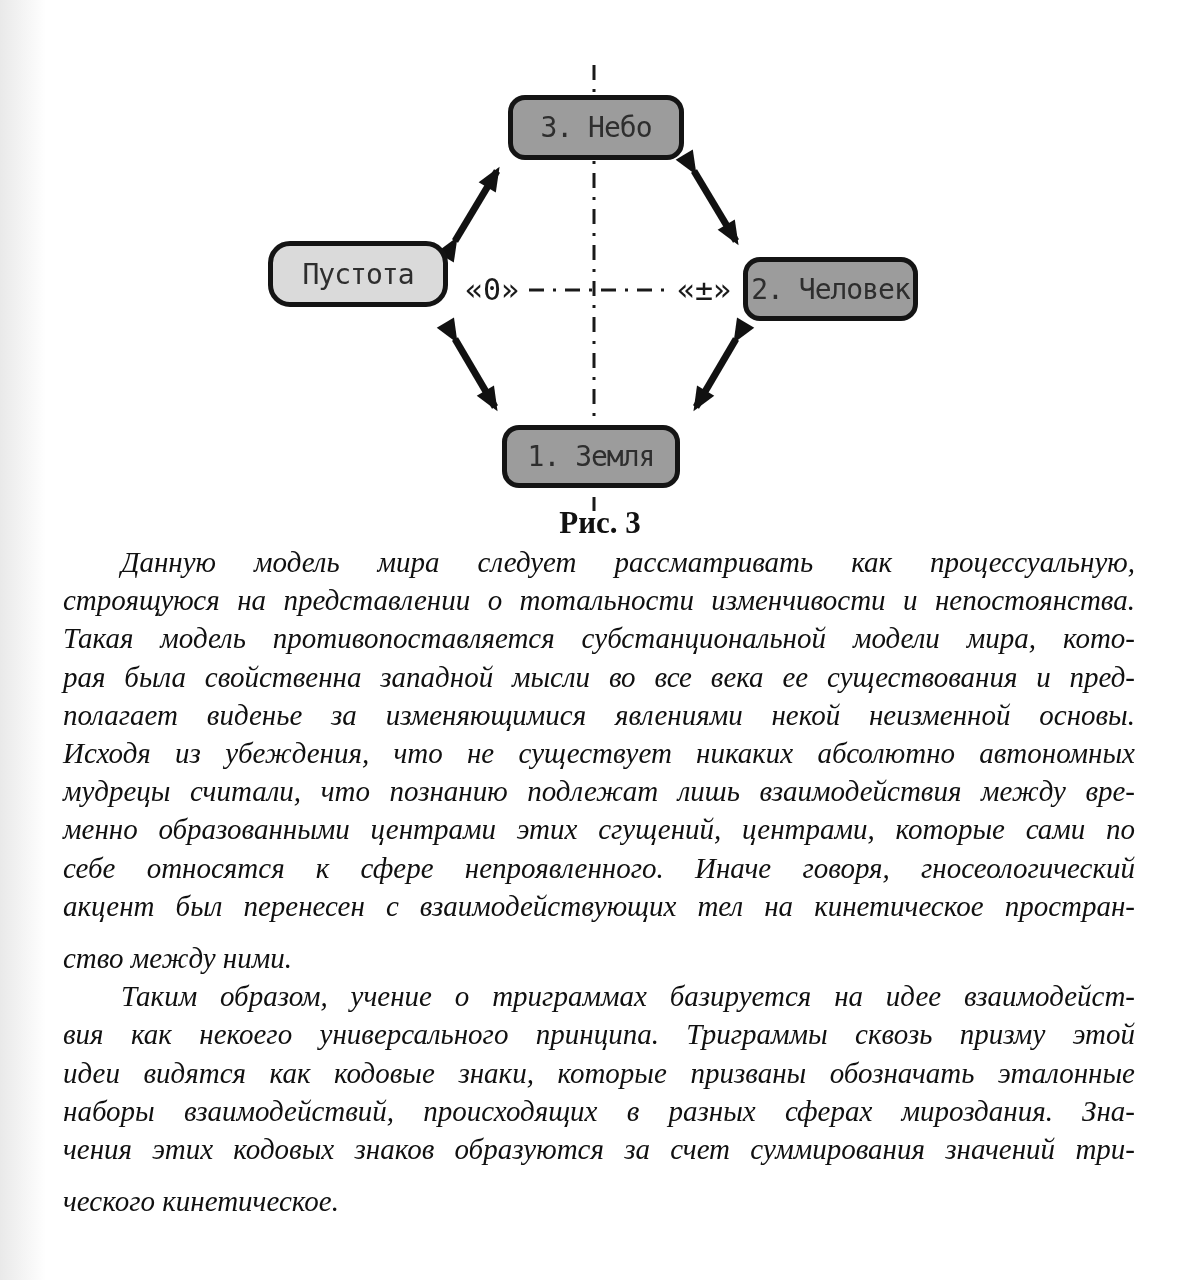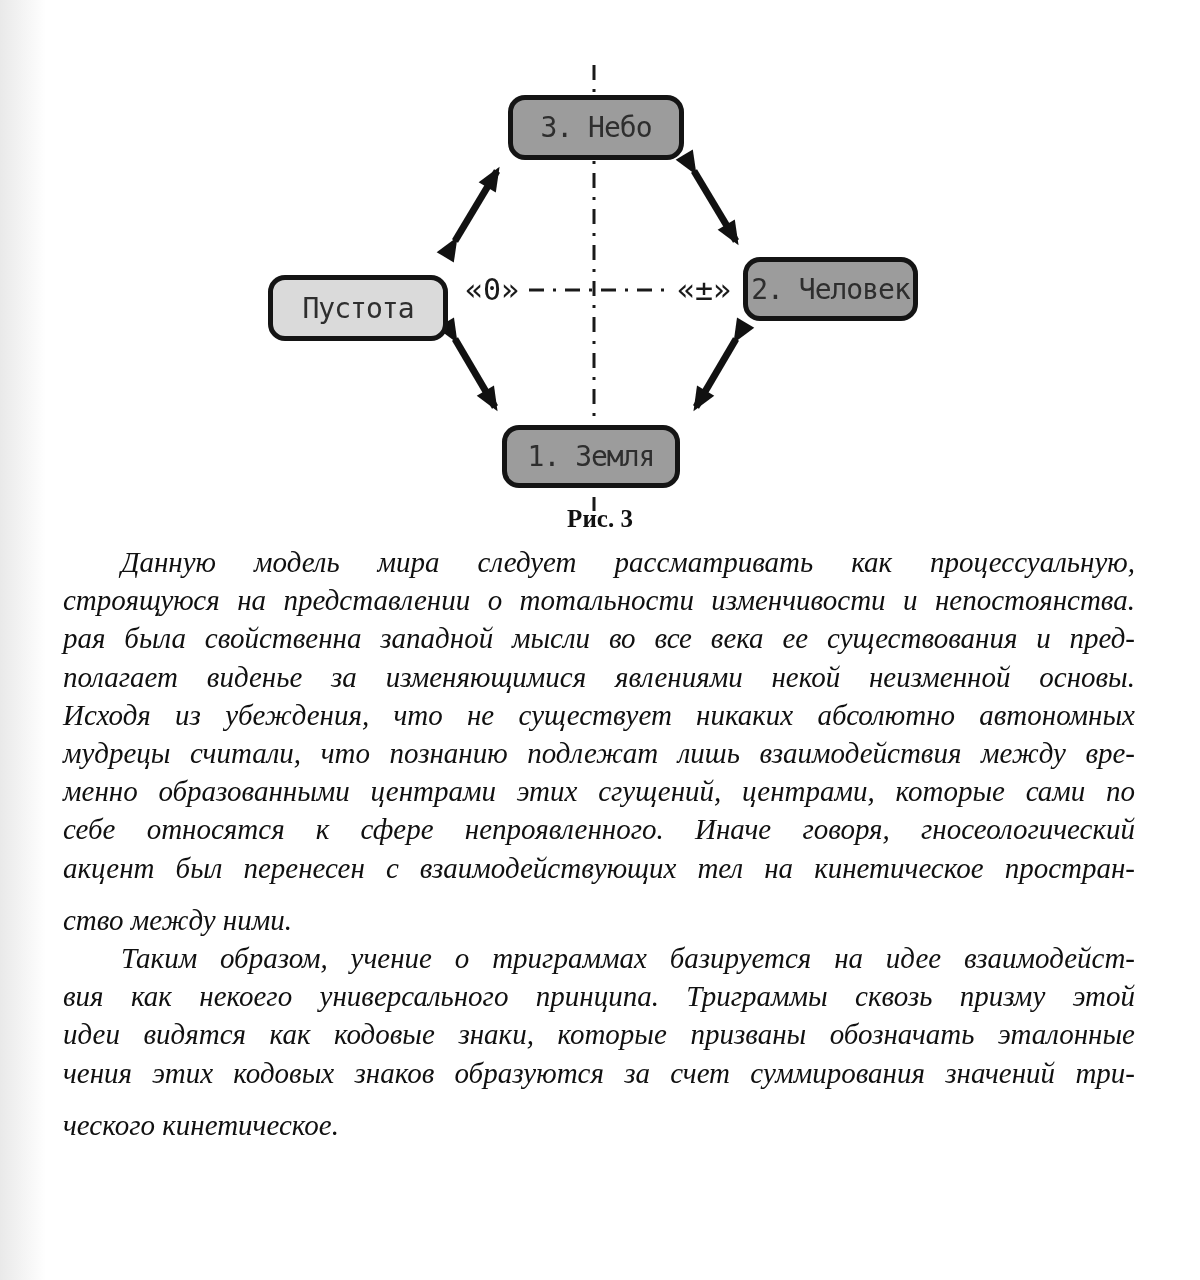--- a/index.html
+++ b/index.html
@@ -23,35 +23,35 @@
   .node {
     position:absolute; box-sizing:border-box;
     border:5px solid var(--node-border, #141414);
     border-radius:17px;
     display:flex; align-items:center; justify-content:center;
     font-family:"DejaVu Sans Mono", monospace;
     font-size:28px; letter-spacing:-1px; color:#2e2e2e;
     white-space:nowrap;
   }
   .node-top    { left:508px; top:48px;  width:176px; height:65px; background:var(--node-dark,#9c9c9c); }
-  .node-left   { left:268px; top:228px; width:180px; height:66px; background:var(--node-light,#dadada); }
+  .node-left   { left:268px; top:194px; width:180px; height:66px; background:var(--node-light,#dadada);border-radius:22px; }
   .node-right  { left:743px; top:210px; width:175px; height:64px; background:var(--node-dark,#9c9c9c); }
   .node-bottom { left:502px; top:378px; width:178px; height:63px; background:var(--node-dark,#9c9c9c); }
 
   .axis-label {
     position:absolute; width:64px; text-align:center;
     font-family:"DejaVu Sans Mono", monospace;
     font-size:30px; line-height:38px; color:#1a1a1a;
   }
   .axis-zero { left:460px; top:224px; }
   .axis-pm   { left:672px; top:224px; }
 
   .fig-caption {
     position:absolute; top:458px; left:0; width:100%;
-    text-align:center; font-weight:bold; font-size:25px; color:#111;
+    text-align:center; font-weight:bold; font-size:31px; color:#111;
   }
 
   
   .article {
     position:absolute; left:63px; top:543px; width:1072px;
     font-size:29px; line-height:38.2px; color:#101010;
   }
   .line { text-align:justify; text-align-last:justify;font-style:italic; }
   .line.last { text-align-last:left;margin-top:14px; }
   .line.indent { text-indent:58px; }
@@ -94,26 +94,28 @@
 
   <div class="axis-label axis-zero">«0»</div>
   <div class="axis-label axis-pm">«±»</div>
 
   <div class="fig-caption">Рис. 3</div>
 </div>
 
 <div class="article">
     <div class="line indent">Данную модель мира следует рассматривать как процессуальную,</div>
     <div class="line">строящуюся на представлении о тотальности изменчивости и непостоянства.</div>
+    <div class="line">Такая модель противопоставляется субстанциональной модели мира, кото-</div>
     <div class="line">рая была свойственна западной мысли во все века ее существования и пред-</div>
     <div class="line">полагает виденье за изменяющимися явлениями некой неизменной основы.</div>
     <div class="line">Исходя из убеждения, что не существует никаких абсолютно автономных</div>
     <div class="line">мудрецы считали, что познанию подлежат лишь взаимодействия между вре-</div>
     <div class="line">менно образованными центрами этих сгущений, центрами, которые сами по</div>
     <div class="line">себе относятся к сфере непроявленного. Иначе говоря, гносеологический</div>
     <div class="line">акцент был перенесен с взаимодействующих тел на кинетическое простран-</div>
     <div class="line last">ство между ними.</div>
     <div class="line indent">Таким образом, учение о триграммах базируется на идее взаимодейст-</div>
     <div class="line">вия как некоего универсального принципа. Триграммы сквозь призму этой</div>
     <div class="line">идеи видятся как кодовые знаки, которые призваны обозначать эталонные</div>
+    <div class="line">наборы взаимодействий, происходящих в разных сферах мироздания. Зна-</div>
     <div class="line">чения этих кодовых знаков образуются за счет суммирования значений три-</div>
     <div class="line last">ческого кинетическое.</div>
   </div>
 
 </body></html>

